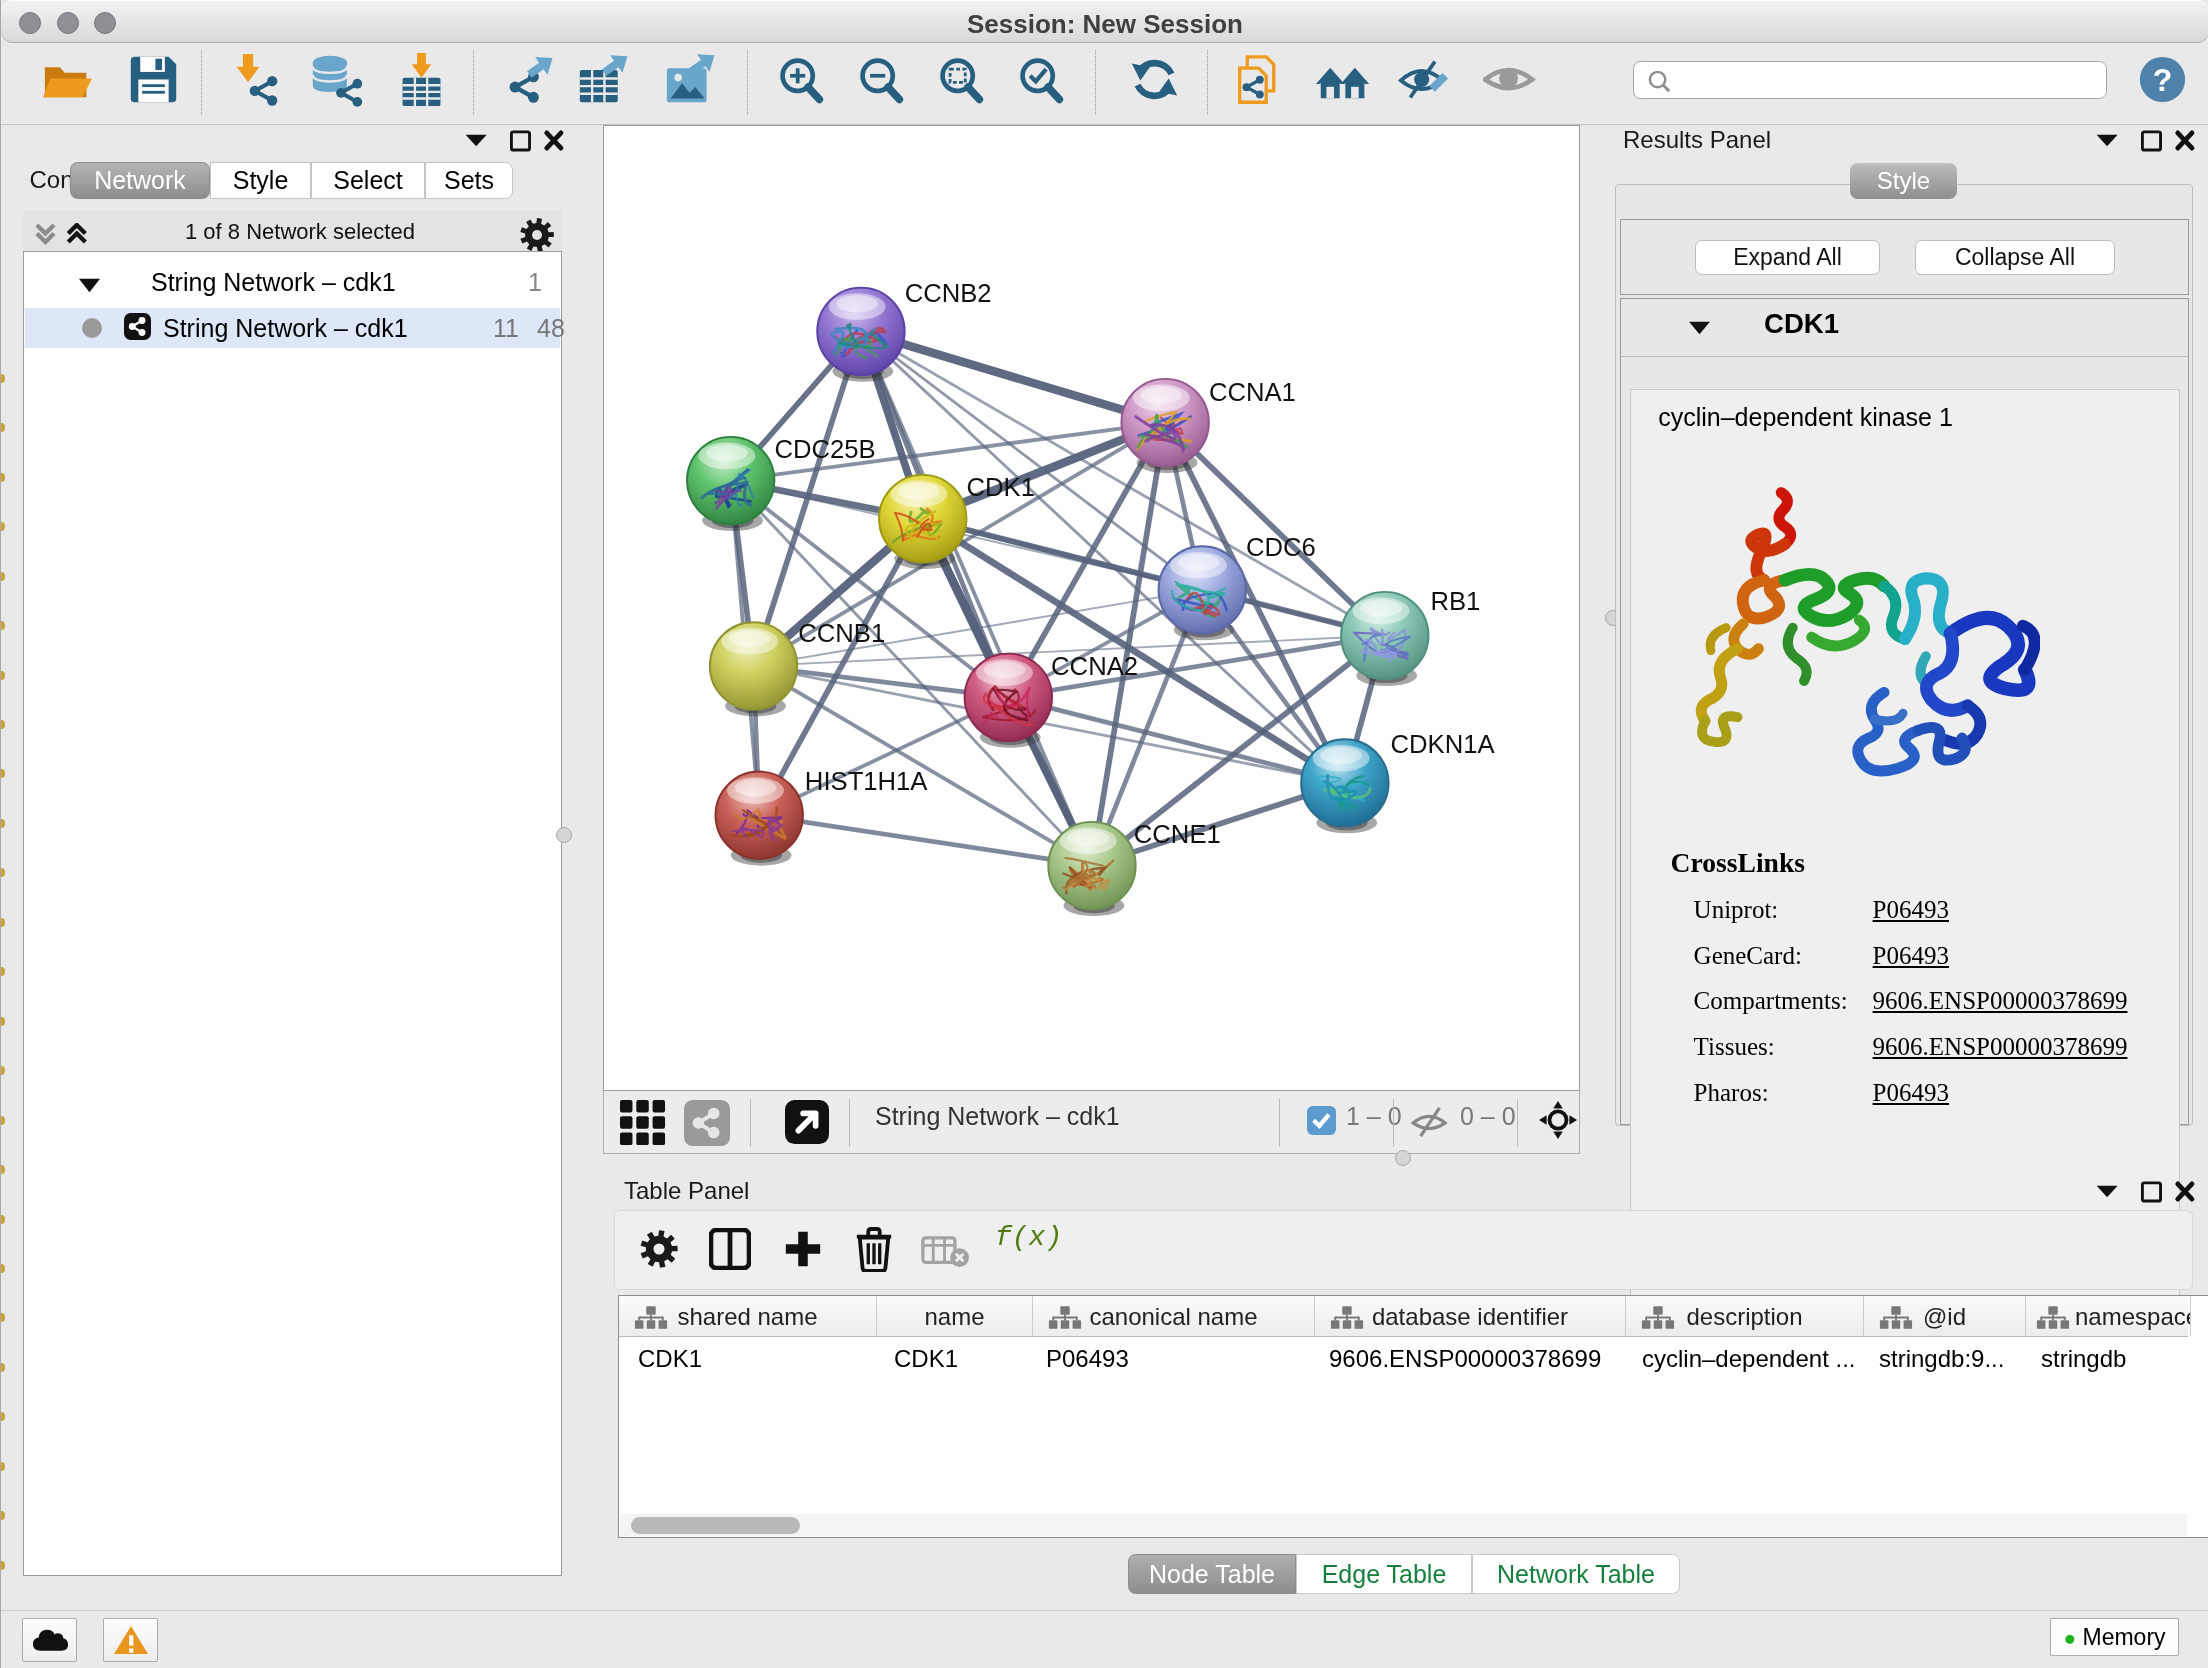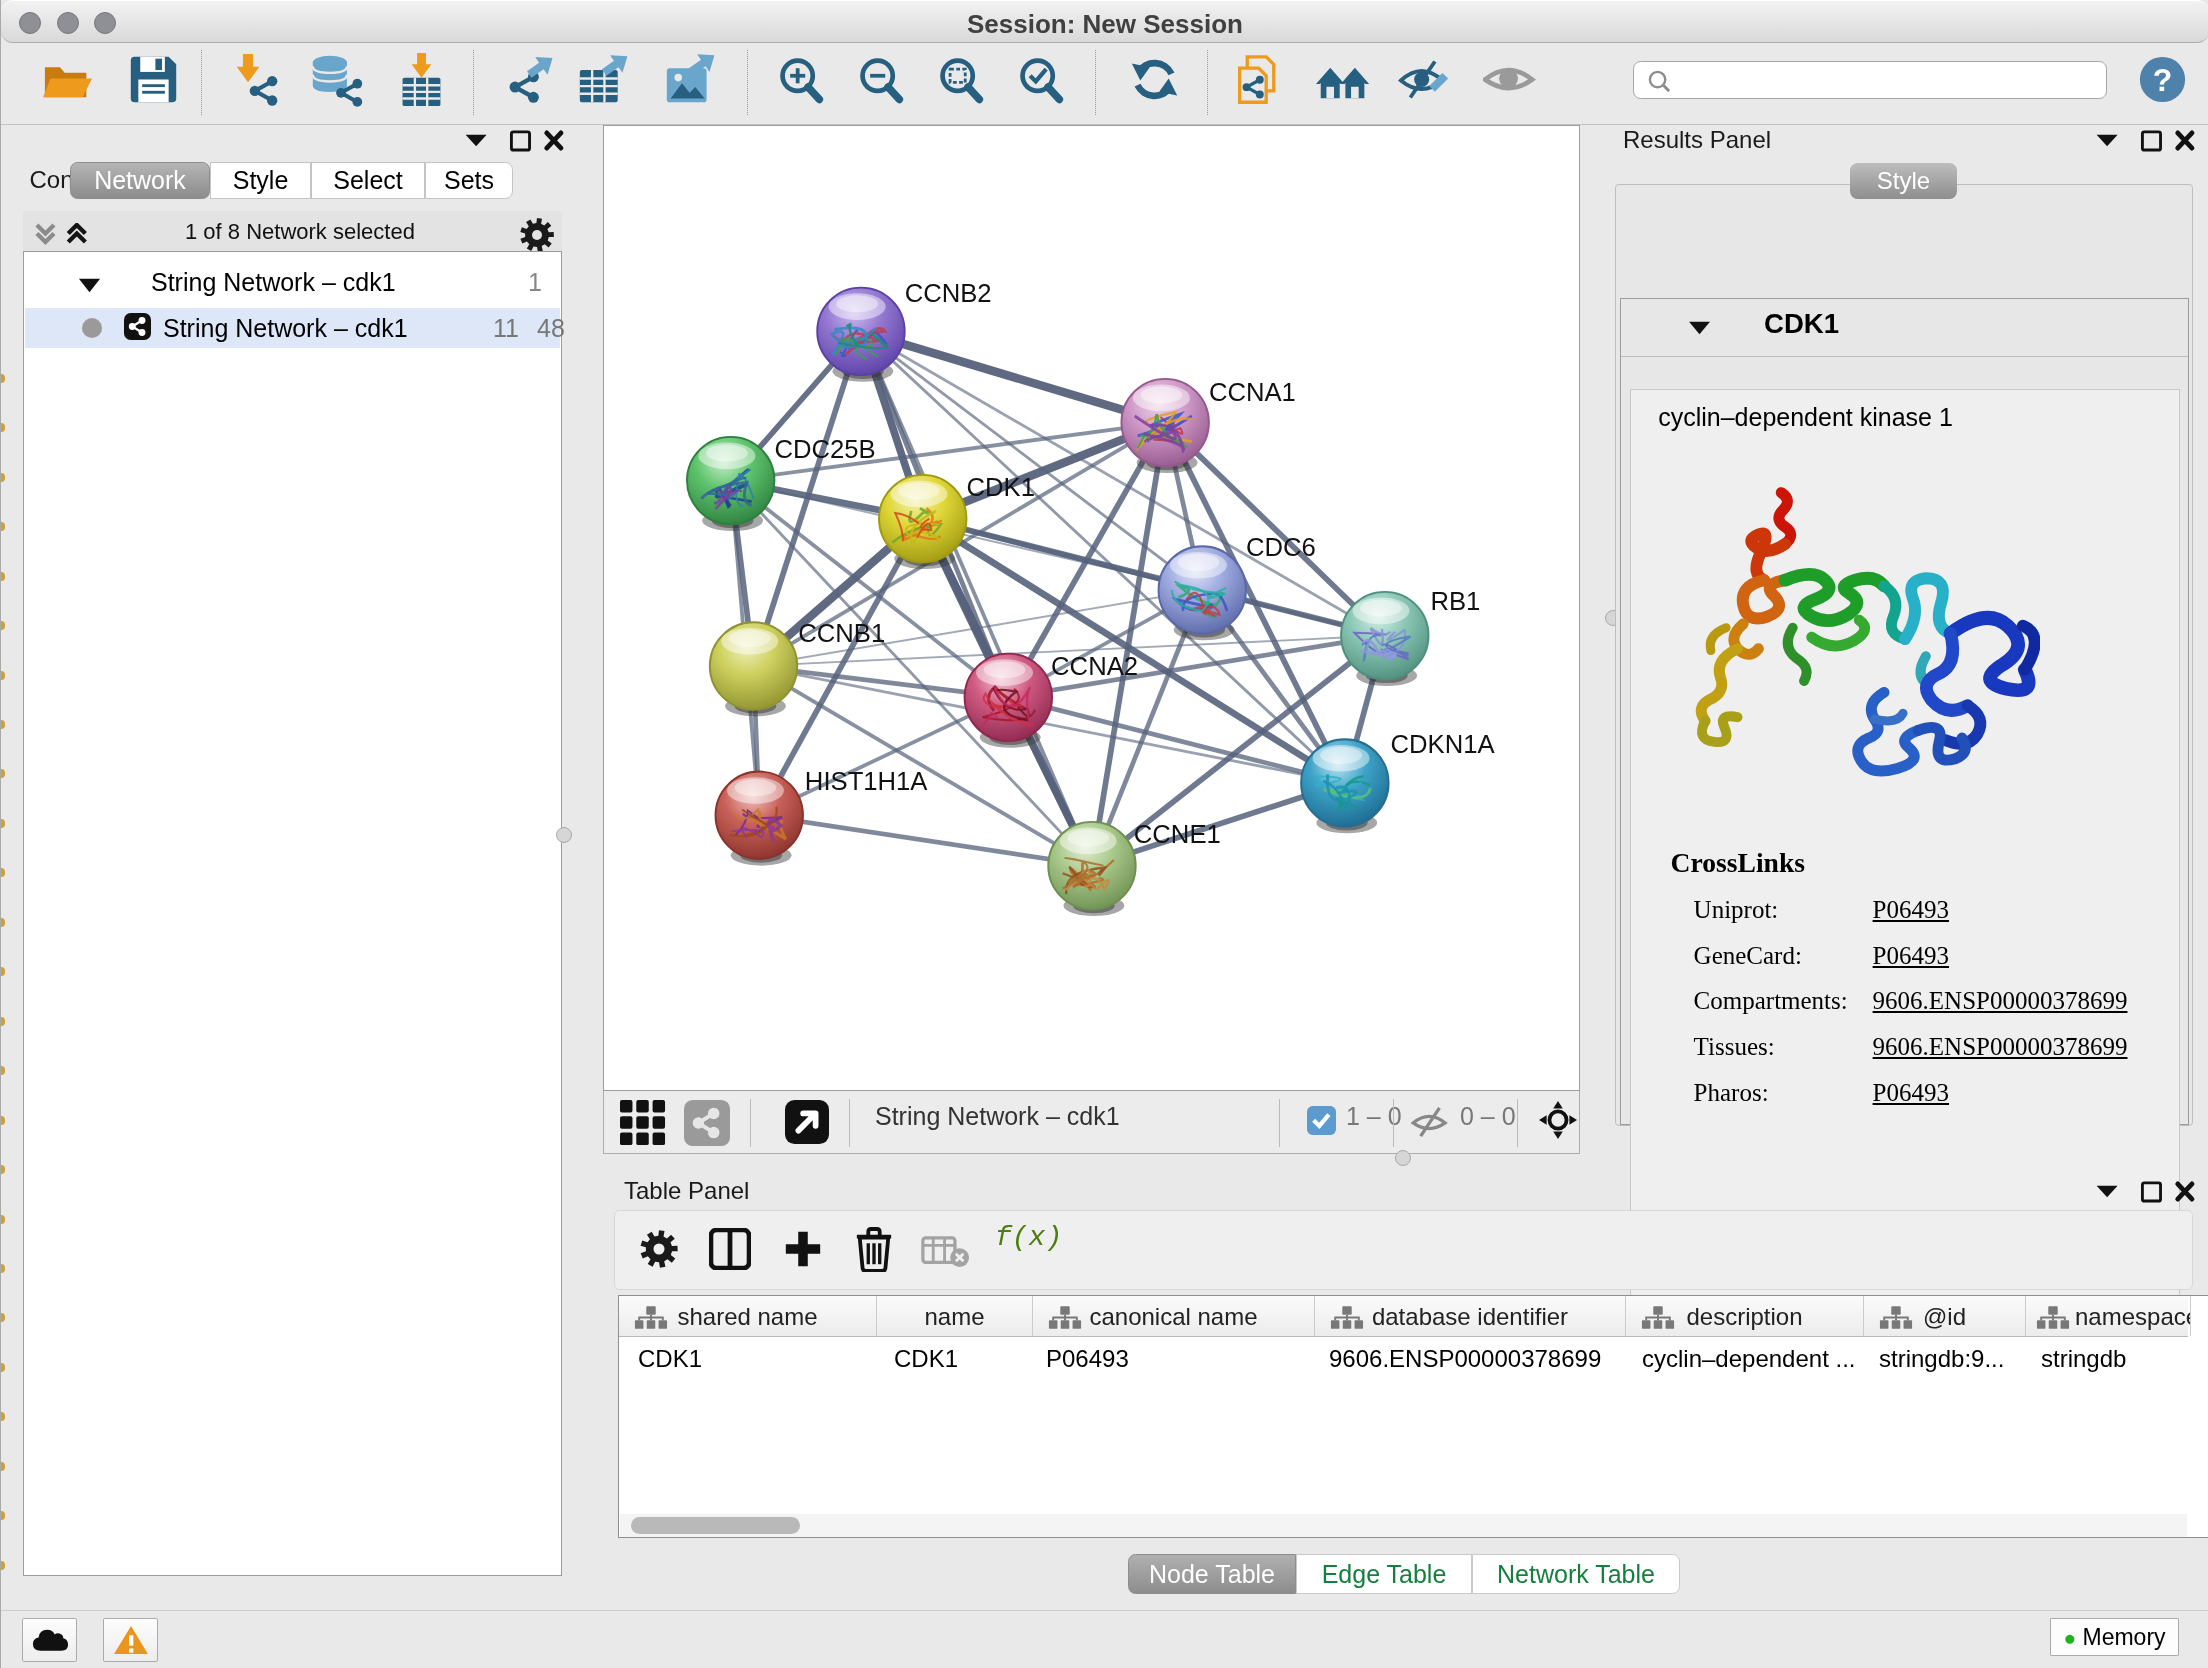--- a/index.html
+++ b/index.html
@@ -644,20 +644,24 @@
   <div class="splitdot" style="left:1394px;top:1150px;"></div>
 
   <div class="abs" id="rp-title">Results Panel</div>
   <div class="abs hicons" style="left:2088px;top:128px;"><svg width="124" height="25" viewBox="0 0 130 26">
         <path d="M8 7 L30 7 L19 19 Z" fill="#111"></path>
         <rect x="56" y="4" width="19" height="19" fill="none" stroke="#111" stroke-width="3" rx="2"></rect>
         <path d="M93 5 L108 21 M108 5 L93 21" stroke="#111" stroke-width="5" stroke-linecap="round"></path>
       </svg></div>
   <div class="abs" id="rp-outer"></div>
   <div class="abs" id="stringtab">Style</div>
+  <div class="abs" id="rp-btnbox">
+    <div class="wbtn" style="left:74px;width:185px;line-height:33px;">Expand All</div>
+    <div class="wbtn" style="left:294px;width:200px;line-height:33px;">Collapse All</div>
+  </div>
   <div class="abs" id="rp-section">
     <div id="rp-sechdr">
       <svg style="position:absolute;left:66px;top:19px;" width="25" height="19" viewBox="0 0 26 20">
           <path d="M2 4 L24 4 L13 17 Z" fill="#111"></path>
         </svg>
       <div style="position:absolute;left:143px;top:8.6px;font-size:27.6px;font-weight:700;color:#000;">CDK1</div>
     </div>
     <div id="rp-inner">
       <div style="position:absolute;left:27.6px;top:13.3px;font-size:25px;color:#000;">cyclin–dependent kinase 1</div>
       <svg style="position:absolute;left:38px;top:95px;" width="371" height="314" viewBox="0 0 390 330">

